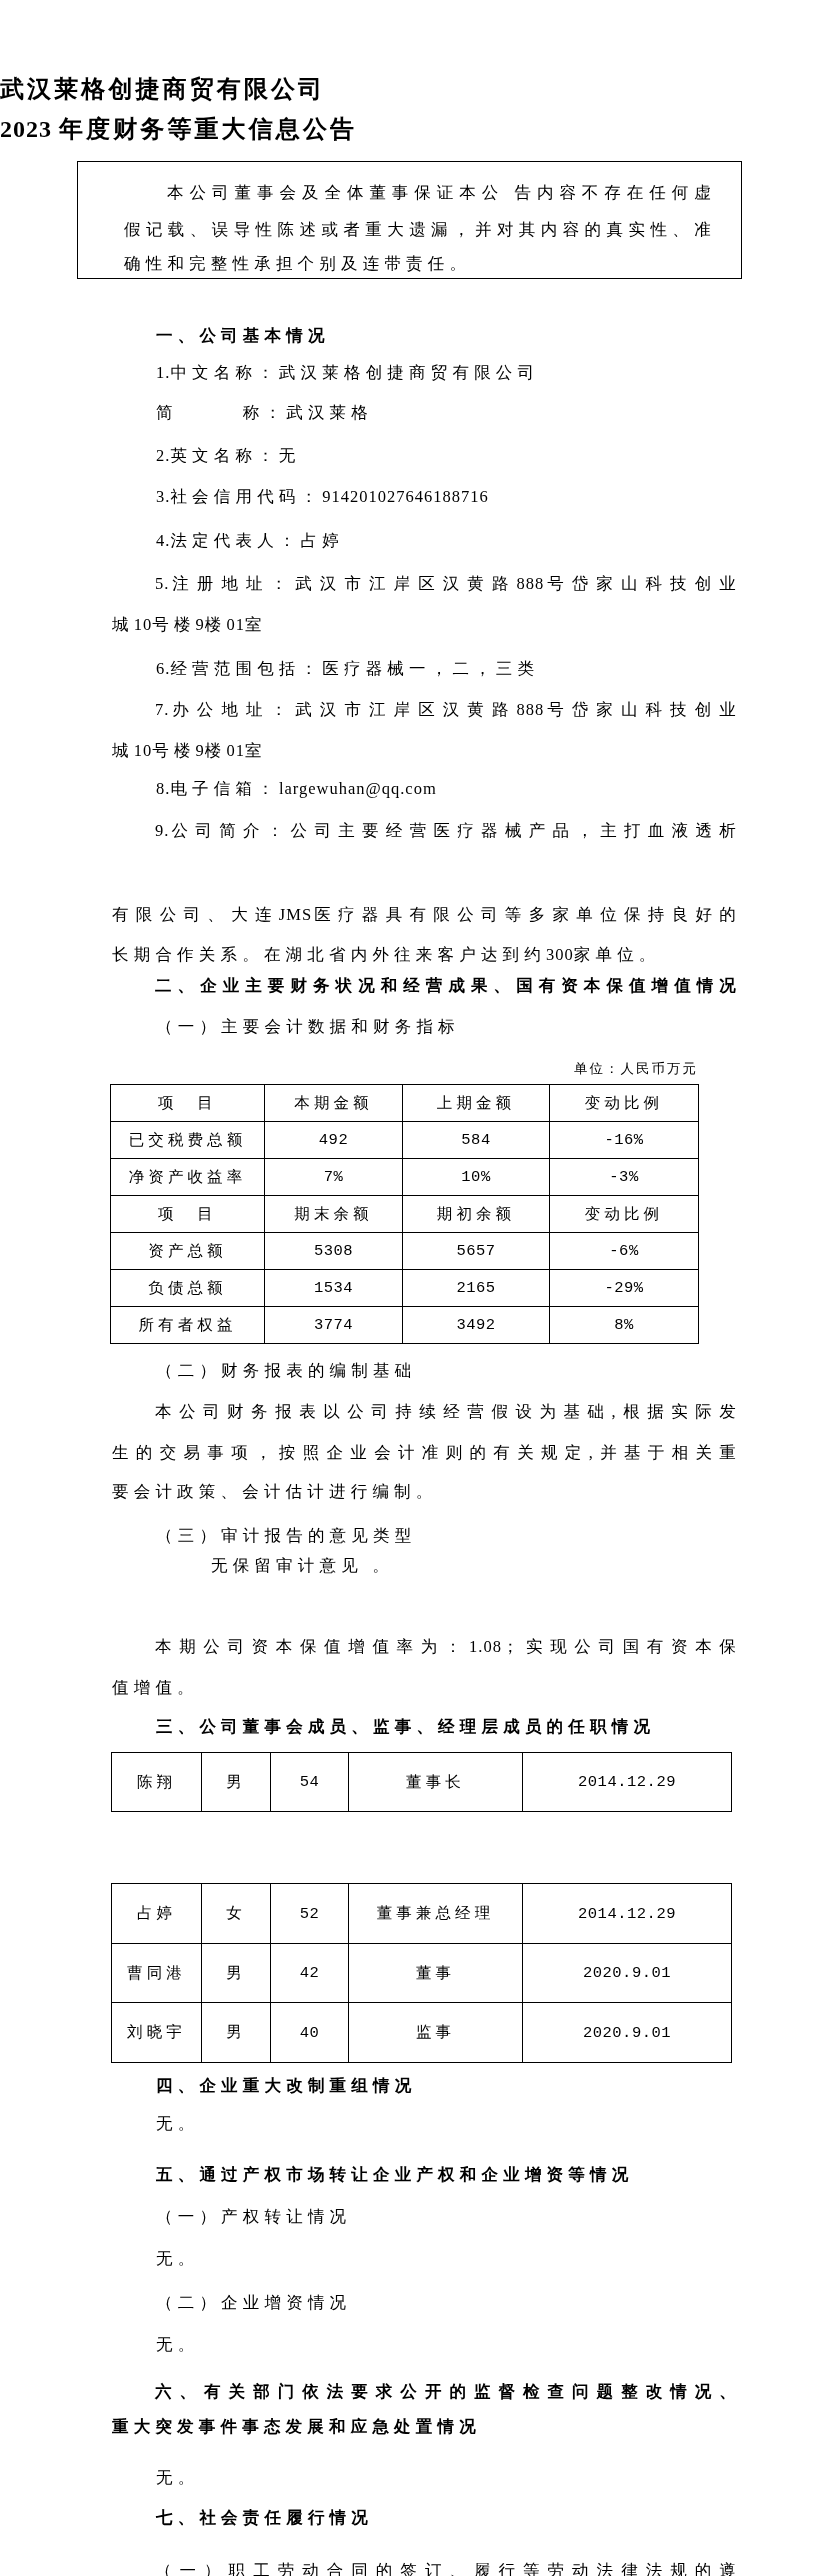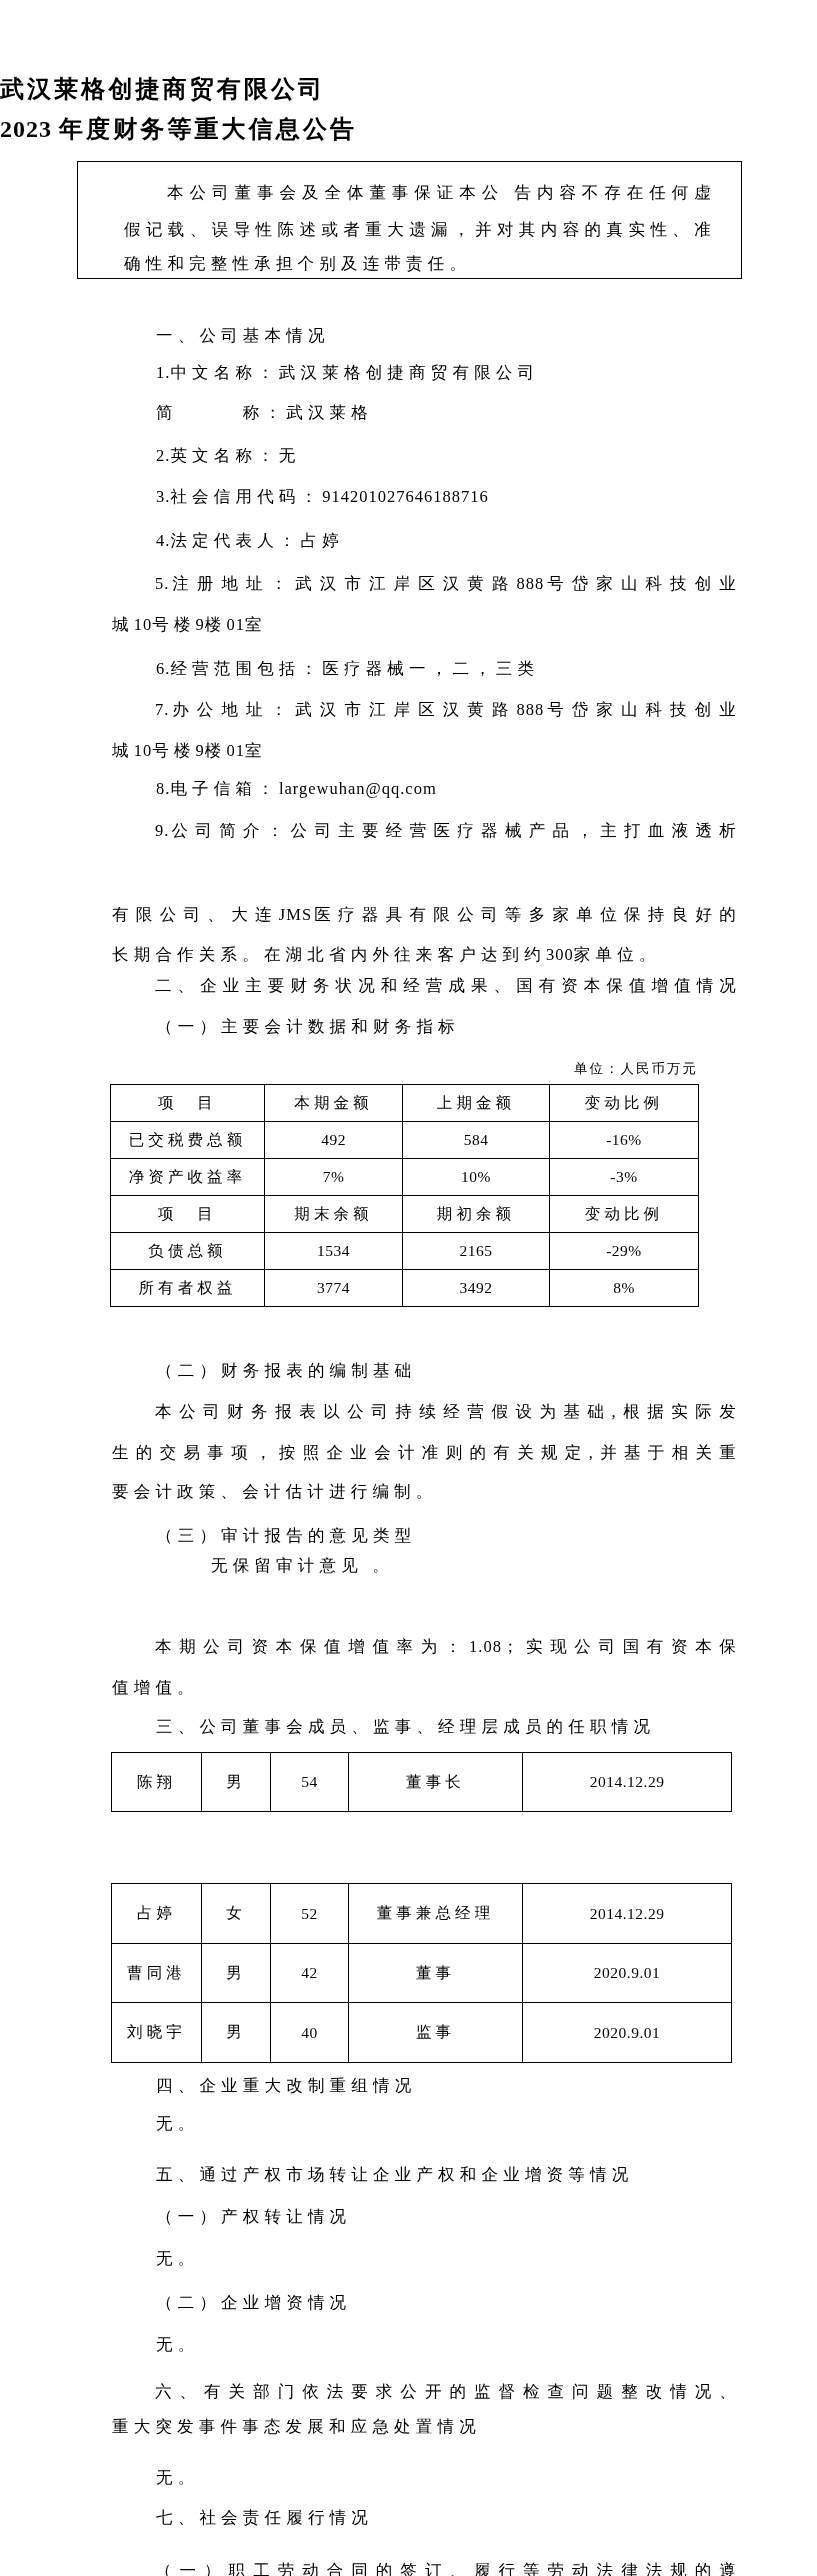--- a/index.html
+++ b/index.html
@@ -17,41 +17,42 @@
     font-size:16.5px;letter-spacing:5.2px;
     white-space:nowrap;
   }
   .ttl{
     left:0;width:818px;
     font-family:"Liberation Sans","DejaVu Sans",sans-serif;
     font-weight:bold;font-size:24px;letter-spacing:3.1px;
   }
   .hd{
     font-family:"Liberation Sans","DejaVu Sans",sans-serif;
-    font-weight:normal;
+    font-weight:bold;
   }
   .jt{
     left:112px;width:629px;
     white-space:normal;
     text-align:justify;text-align-last:justify;
     overflow:hidden;
   }
   .ind{text-indent:43px;}
   .num{font-family:"Liberation Serif","DejaVu Serif",serif;letter-spacing:1px;}
   .decl-box{
     position:absolute;left:77px;top:161px;
     width:663px;height:116px;
     border:1.5px solid #000;
   }
   .decl-ln{left:124px;text-align:right;}
   .decl-jt{left:124px;width:592px;white-space:normal;text-align:justify;text-align-last:justify;overflow:hidden;}
   .unit{right:120px;font-size:13.4px;letter-spacing:2.1px;}
   table.doc{
     position:absolute;border-collapse:collapse;table-layout:fixed;
     font-size:15.5px;
+    font-family:Liberation Mono, monospace;
   }
   table.doc td{
     border:1px solid #000;text-align:center;vertical-align:middle;
     padding:0;letter-spacing:4.1px;overflow:hidden;
   }
   table.doc td.n{letter-spacing:0.5px;}
   #tbl1{left:110px;top:1084px;width:588px;}
   #tbl1 tr{height:37px;}
   #tbl2a{left:111px;top:1752px;width:619px;}
   #tbl2b{left:111px;top:1883px;width:619px;}
@@ -115,20 +116,26 @@
         <td class="n">10%</td>
         <td class="n">-3%</td>
       </tr>
       <tr>
         <td>项　目</td>
         <td>期末余额</td>
         <td>期初余额</td>
         <td>变动比例</td>
       </tr>
       <tr>
+        <td>资产总额</td>
+        <td class="n">5308</td>
+        <td class="n">5657</td>
+        <td class="n">-6%</td>
+      </tr>
+      <tr>
         <td>负债总额</td>
         <td class="n">1534</td>
         <td class="n">2165</td>
         <td class="n">-29%</td>
       </tr>
       <tr>
         <td>所有者权益</td>
         <td class="n">3774</td>
         <td class="n">3492</td>
         <td class="n">8%</td>

